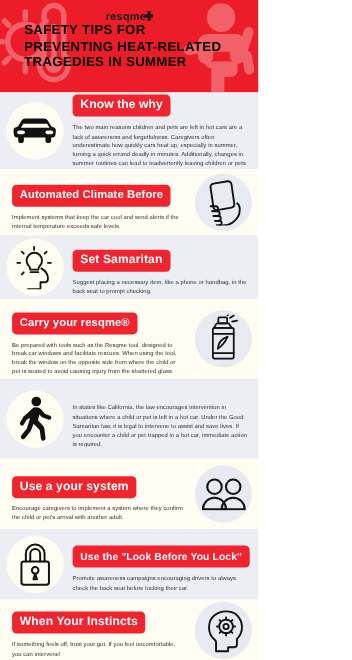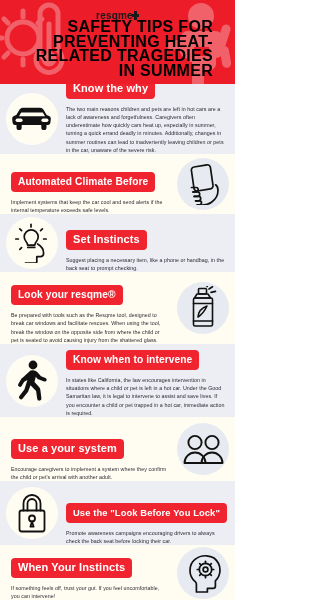--- a/index.html
+++ b/index.html
@@ -30,31 +30,31 @@
   }
   .logo-cross{
     display:inline-block;position:relative;top:1px;margin-left:-1px;
     width:7px;height:9px;
   }
   .logo-cross i{position:absolute;background:#1a1a1a;display:block;}
   .logo-cross i.v{left:2.5px;top:0;width:2.5px;height:9px;}
   .logo-cross i.h{left:0;top:3.2px;width:7px;height:2.6px;}
   .hdr-title{
     position:absolute;left:0;right:0;top:20px;z-index:3;
-    text-align:right;color:#000;
-    font-size:16px;font-weight:700;line-height:14.5px;
+    text-align:left;color:#000;
+    font-size:12px;font-weight:700;line-height:14.5px;
     letter-spacing:.3px;padding:0 22px;box-sizing:border-box;
   }
 
   
   .sec{position:relative;box-sizing:border-box;width:235px;overflow:hidden;}
   .sec.cream{background:#fffdf2;}
   .sec.grey{background:#eceef3;}
 
-  .row{display:flex;align-items:flex-end;height:100%;}
+  .row{display:flex;align-items:center;height:100%;}
   .row.rev{flex-direction:row-reverse;}
 
   .mediacol{
     flex:0 0 auto;width:64px;
     display:flex;align-items:center;justify-content:center;
     height:100%;
   }
   .circle{
     width:52px;height:52px;border-radius:50%;
     display:flex;align-items:center;justify-content:center;
@@ -182,21 +182,21 @@
               <line x1="28.6" y1="7.6" x2="30.4" y2="5.8"></line>
               <line x1="6.4" y1="16" x2="3.8" y2="16"></line>
               <line x1="31.6" y1="16" x2="34.2" y2="16"></line>
               <line x1="9.6" y1="24.6" x2="7.8" y2="26.4"></line>
               <path d="M25.6 21 q6 3.4 6 9.2 q0 3.4 -3.2 3.4 h-3.6 v5 q0 1.4 -1.4 1.4 h-10"></path>
             </g>
           </svg>
         </div>
       </div>
       <div class="textcol padl">
-        <span class="pill">Set Instincts</span>
+        <span class="pill">Set Samaritan</span>
         <div class="body">Suggest placing a necessary item, like a phone or handbag, in the back seat to prompt checking.</div>
       </div>
     </div>
   </div>
 
   <div class="sec cream" style="height:72px;">
     <div class="row rev">
       <div class="mediacol">
         <div class="circle grey">
           <svg width="34" height="44" viewBox="0 0 34 44">
@@ -208,40 +208,39 @@
               <line x1="7.5" y1="35" x2="26.5" y2="35"></line>
               <path d="M12 31 q0.5 -8 9 -11 q-3.5 7.5 -9 11 z"></path>
               <line x1="23" y1="3" x2="26.5" y2="0.8"></line>
               <line x1="25" y1="6.4" x2="29.5" y2="5.4"></line>
               <line x1="21" y1="0.6" x2="22.2" y2="-2"></line>
             </g>
           </svg>
         </div>
       </div>
       <div class="textcol padr">
-        <span class="pill sm">Look your resqme®</span>
+        <span class="pill sm">Carry your resqme®</span>
         <div class="body">Be prepared with tools such as the Resqme tool, designed to break car windows and facilitate rescues. When using the tool, break the window on the opposite side from where the child or pet is seated to avoid causing injury from the shattered glass.</div>
       </div>
     </div>
   </div>
 
   <div class="sec grey" style="height:73px;">
     <div class="row">
       <div class="mediacol">
         <div class="circle cream">
           <svg width="34" height="42" viewBox="0 0 34 42">
             <g fill="#111111">
               <circle cx="18" cy="5" r="4.4"></circle>
               <path d="M15.5 10.5 q4.5 -1 7 1.8 l3.5 4 l4.5 1.6 a1.9 1.9 0 0 1 -1.2 3.6 l-5.4 -1.9 q-1 -0.4 -1.7 -1.2 l-1.4 -1.6 l-1.3 5.2 l4.6 5 q1 1.1 1.2 2.6 l1.1 8.6 a2.1 2.1 0 0 1 -4.2 0.6 l-1.1 -7.9 l-5.6 -5.6 l-2.4 6.4 l-5.4 6.8 a2.1 2.1 0 0 1 -3.3 -2.6 l5 -6.4 l3 -9.4 l-3.2 1.6 l-2.6 4.2 a1.9 1.9 0 0 1 -3.3 -1.9 l2.9 -4.9 q0.5 -0.9 1.4 -1.3 z"></path>
             </g>
           </svg>
         </div>
       </div>
       <div class="textcol padl">
-        <span class="pill sm">Know when to intervene</span>
         <div class="body">In states like California, the law encourages intervention in situations where a child or pet is left in a hot car. Under the Good Samaritan law, it is legal to intervene to assist and save lives. If you encounter a child or pet trapped in a hot car, immediate action is required.</div>
       </div>
     </div>
   </div>
 
   <div class="sec cream" style="height:64px;">
     <div class="row rev">
       <div class="mediacol">
         <div class="circle grey">
           <svg width="42" height="30" viewBox="0 0 42 30">

